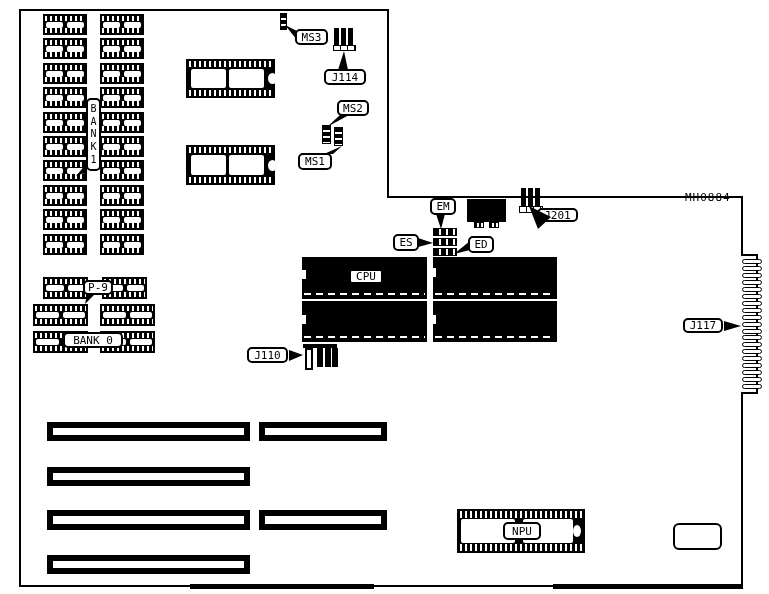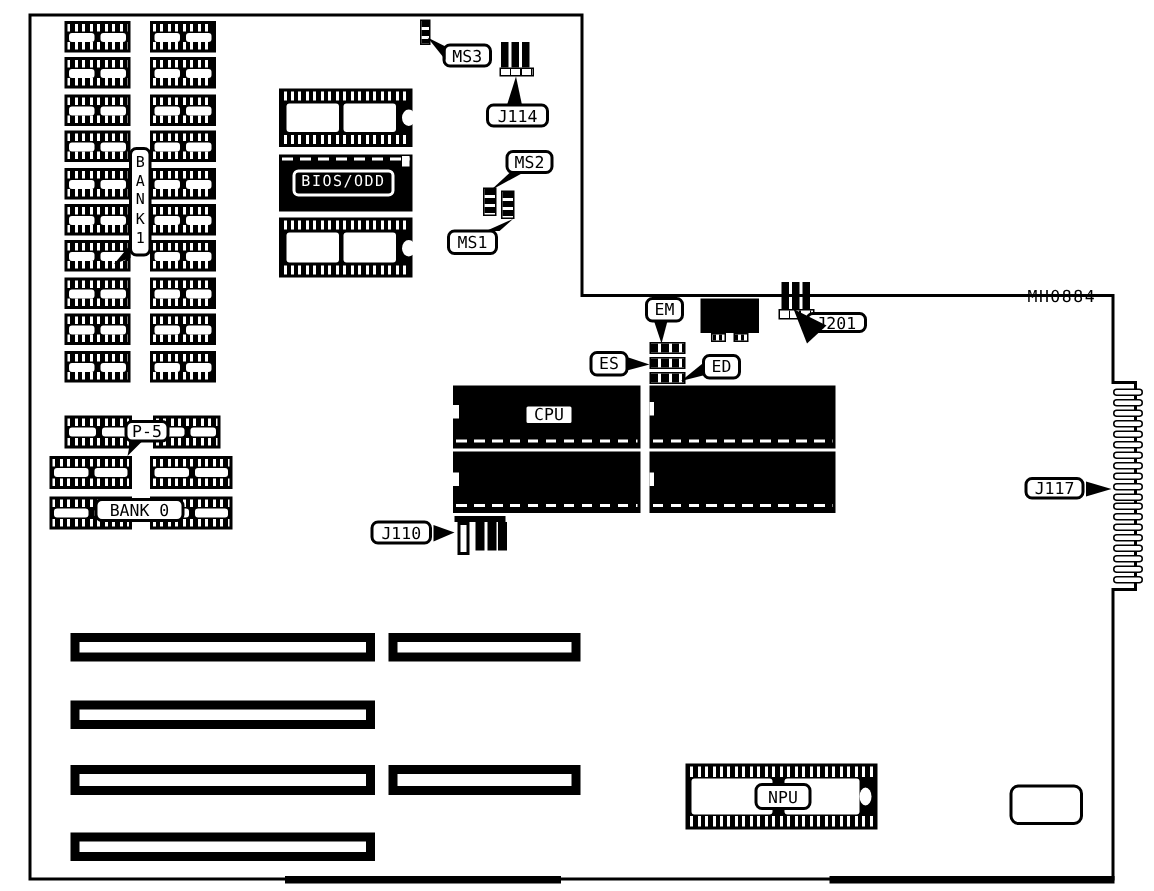--- a/index.html
+++ b/index.html
@@ -44,25 +44,20 @@
 
 
   <div class="socket" style="left:186px;top:59px;width:89px;height:39px">
     <div class="pins" style="left:3px;right:3px;top:2px;height:6px"></div>
     <div class="pins" style="left:3px;right:3px;bottom:2px;height:6px"></div>
     <div class="win" style="left:5px;top:10px;width:35px;height:19px"></div>
     <div class="win" style="left:43px;top:10px;width:35px;height:19px"></div>
     <div class="notch" style="right:-2px;top:14px;width:9px;height:11px"></div>
   </div>
 
-  <div class="blk" style="left:186px;top:103px;width:89px;height:38px">
-    <div class="dash" style="left:2px;right:2px;top:2px"></div>
-    <div class="wnotch" style="left:82px;top:1px;width:5px;height:7px"></div>
-    <div class="wlbl" style="left:9px;top:10px;width:68px;height:18px">BIOS/ODD</div>
-  </div>
 
   <div class="socket" style="left:186px;top:145px;width:89px;height:40px">
     <div class="pins" style="left:3px;right:3px;top:2px;height:6px"></div>
     <div class="pins" style="left:3px;right:3px;bottom:2px;height:6px"></div>
     <div class="win" style="left:5px;top:10px;width:35px;height:20px"></div>
     <div class="win" style="left:43px;top:10px;width:35px;height:20px"></div>
     <div class="notch" style="right:-2px;top:15px;width:9px;height:11px"></div>
   </div>
 
   <div class="vstrip" style="left:280px;top:13px;width:7px;height:17px"></div>
@@ -74,21 +69,21 @@
   <div class="cbase" style="left:333px;top:45px;width:23px;height:6px"></div>
   <div class="lbl" style="left:324px;top:69px;width:42px;height:16px">J114</div>
 
   <div class="lbl" style="left:337px;top:100px;width:32px;height:16px">MS2</div>
   <div class="vstrip" style="left:322px;top:125px;width:9px;height:19px"></div>
   <div class="vstrip" style="left:334px;top:127px;width:9px;height:19px"></div>
   <div class="lbl" style="left:298px;top:153px;width:34px;height:17px">MS1</div>
 
   <div class="lbl" id="bank1-label" style="left:86px;top:98px;width:15px;height:73px"><span>B</span><span>A</span><span>N</span><span>K</span><span>1</span></div>
 
-  <div class="lbl" style="left:83px;top:280px;width:30px;height:15px">P-5</div>
+  <div class="lbl" style="left:83px;top:280px;width:30px;height:15px">P-9</div>
   <div class="lbl" style="left:63px;top:332px;width:60px;height:16px">BANK 0</div>
 
   <div class="lbl" style="left:430px;top:198px;width:26px;height:17px">EM</div>
   <div class="emrow" style="left:433px;top:228px;width:24px;height:8px"></div>
   <div class="emrow" style="left:433px;top:238px;width:24px;height:8px"></div>
   <div class="emrow" style="left:433px;top:248px;width:24px;height:8px"></div>
   <div class="lbl" style="left:393px;top:234px;width:26px;height:17px">ES</div>
   <div class="lbl" style="left:468px;top:236px;width:26px;height:17px">ED</div>
 
   <div class="blk" style="left:467px;top:199px;width:39px;height:23px"></div>

